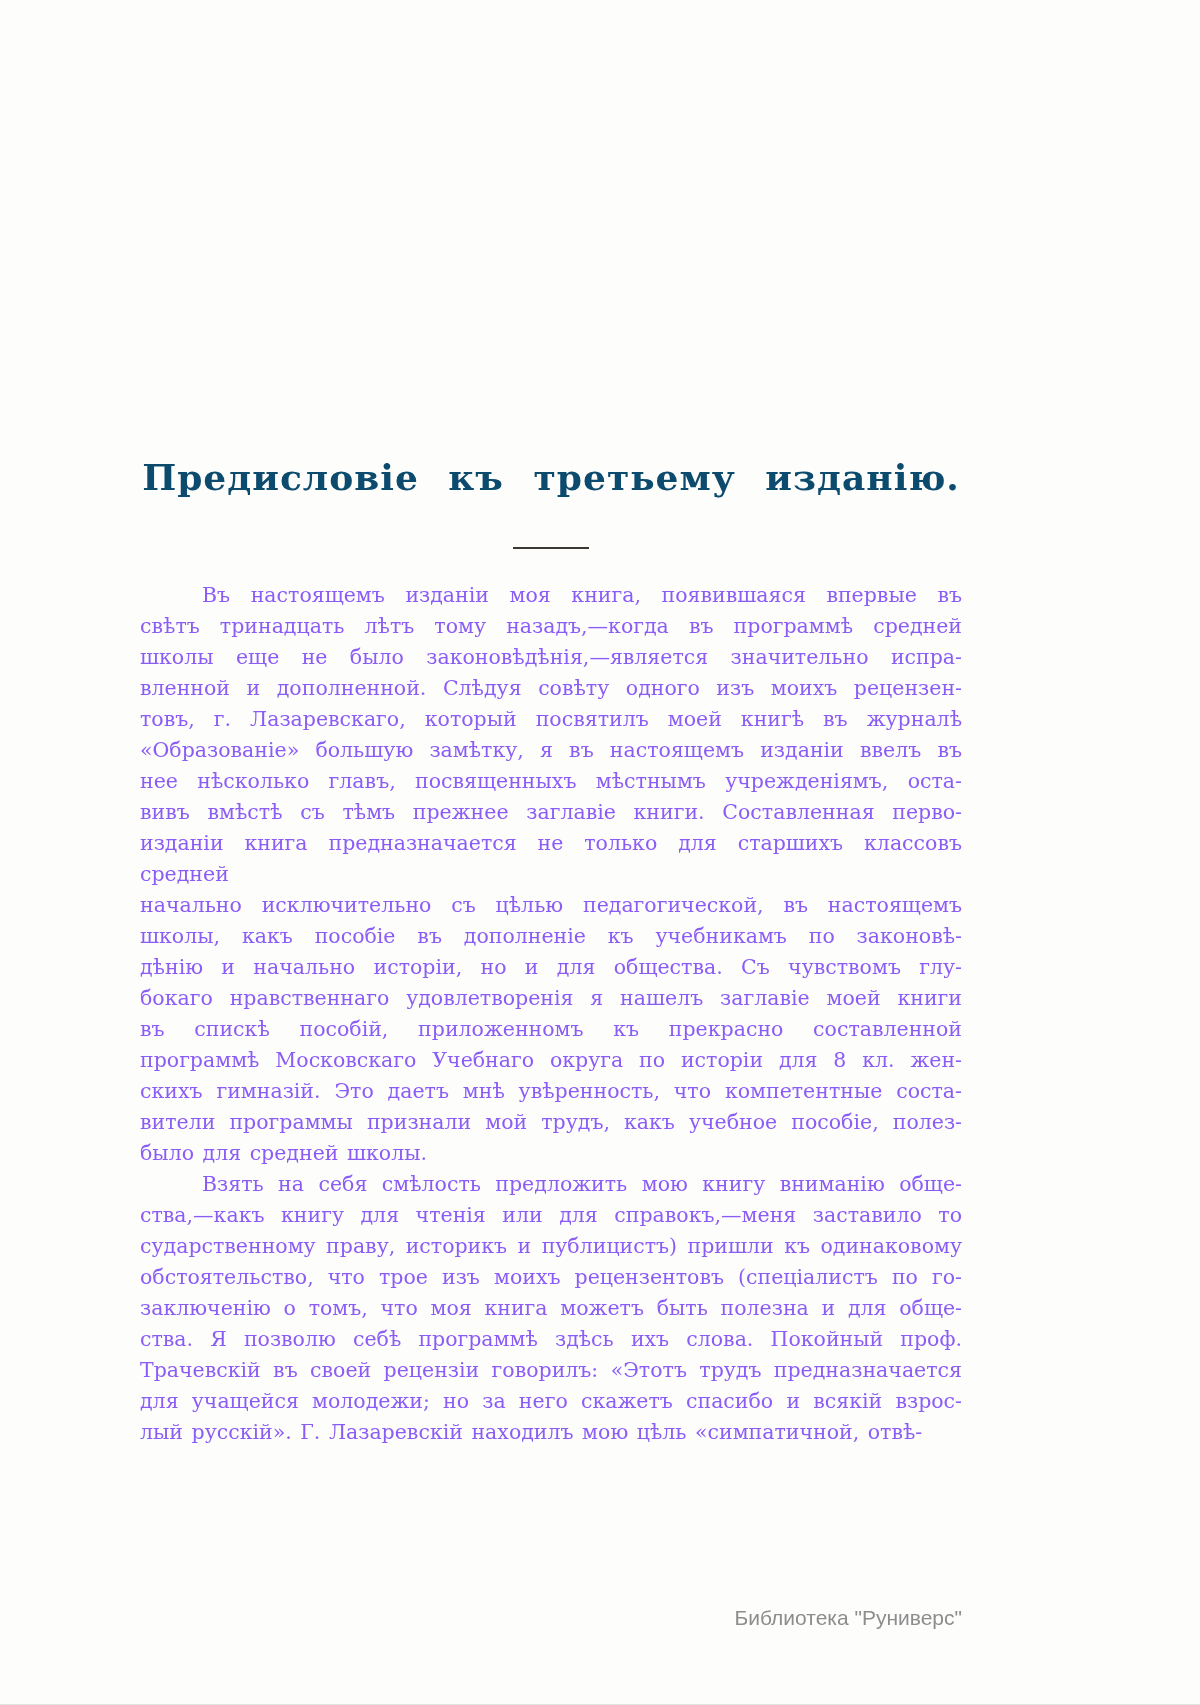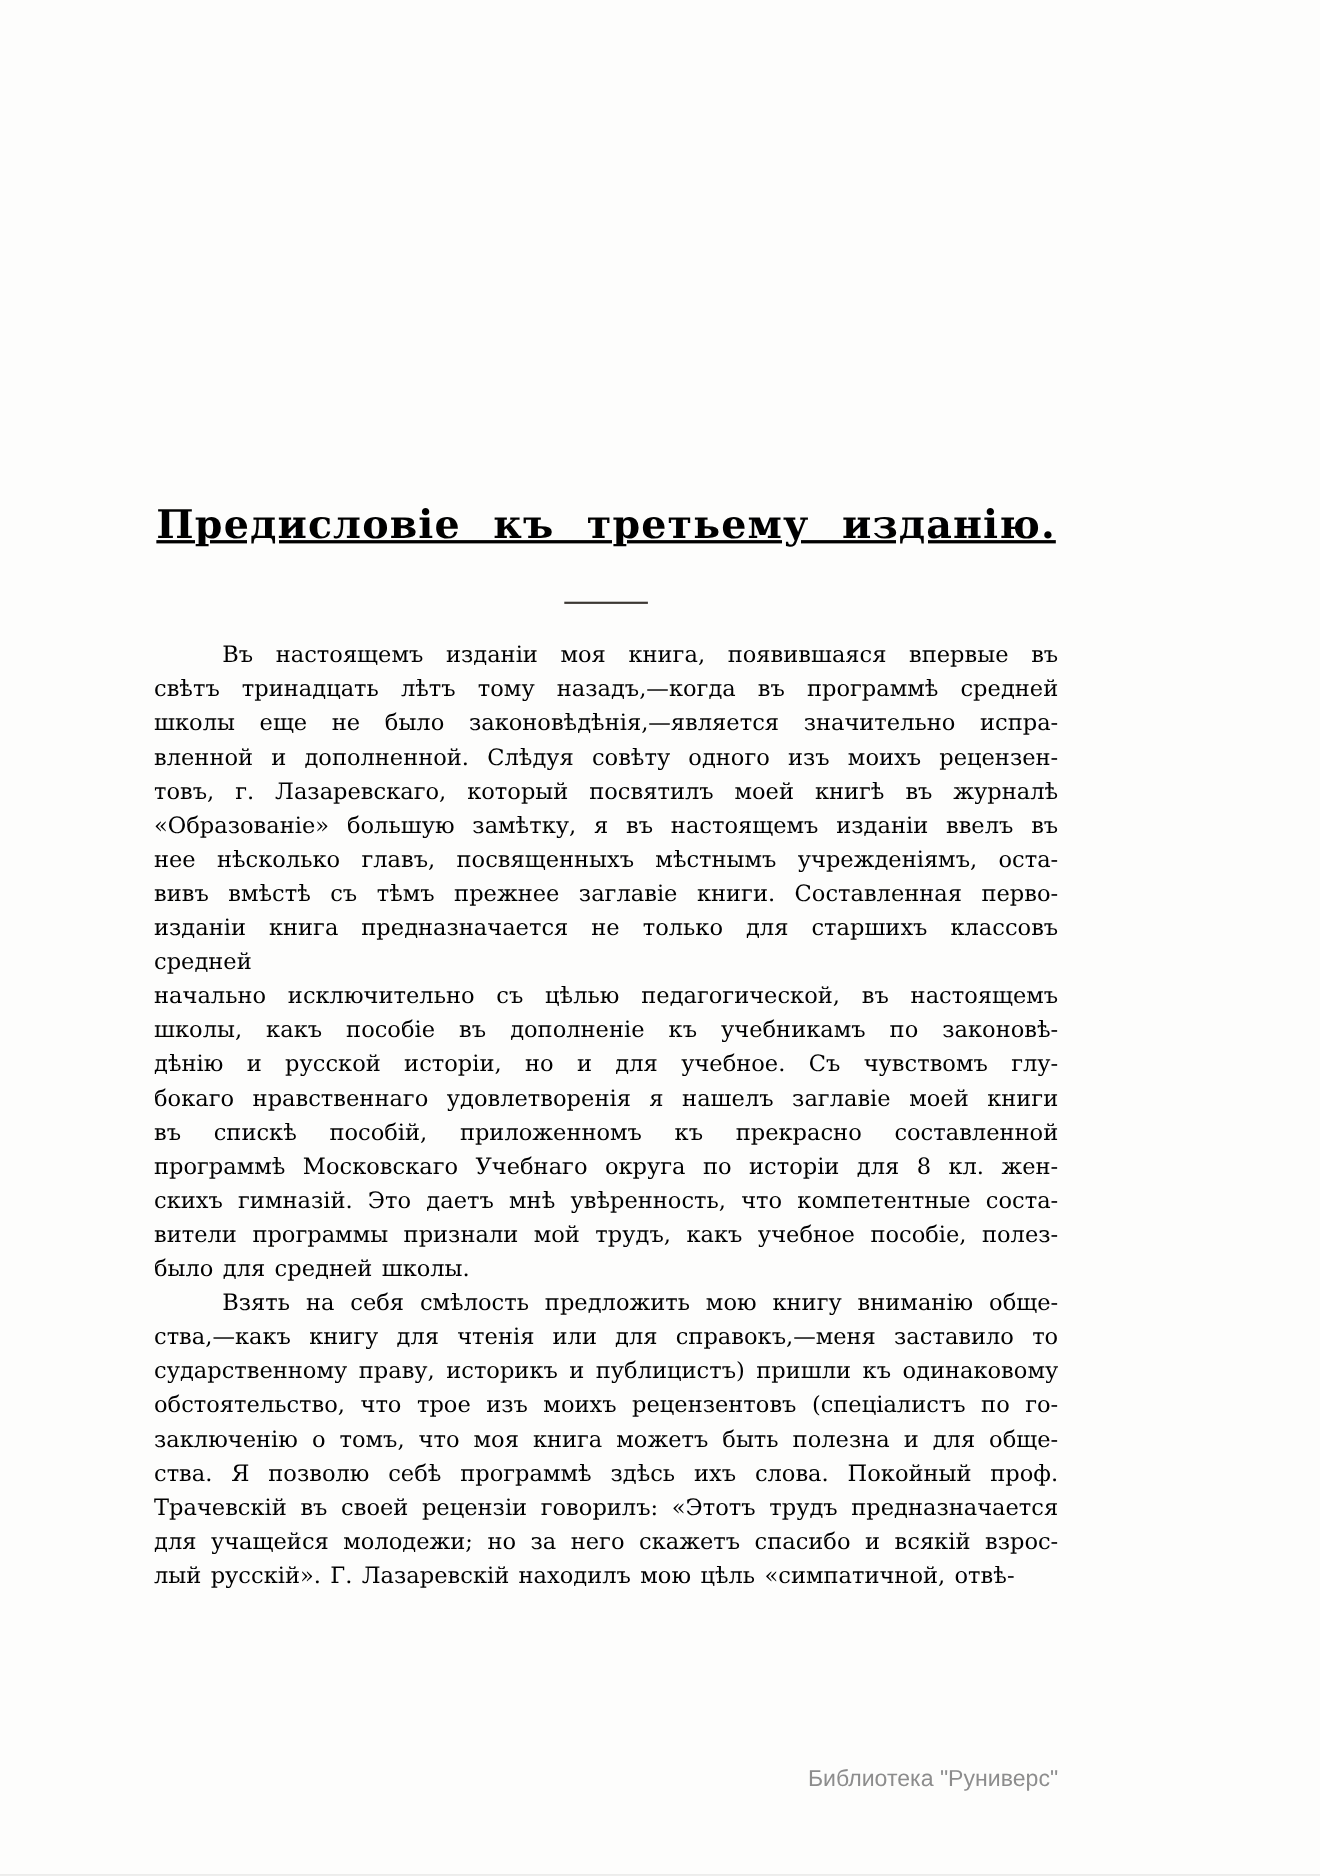--- a/index.html
+++ b/index.html
@@ -24,38 +24,37 @@
     position: absolute;
     top: 456px;
     left: 140px;
     width: 822px;
     text-align: center;
     font-family: "DejaVu Serif", "Liberation Serif", serif;
     font-weight: bold;
     font-size: 36px;
     letter-spacing: 1px;
     word-spacing: 16px;
-    color: #000000;
+    color: #0c4a6e;
     margin: 0;
-    text-decoration: underline;
   }
   .divider {
     position: absolute;
     top: 547px;
     left: 513px;
     width: 76px;
     height: 2px;
     background: #3c3833;
   }
   .text-block {
     position: absolute;
     top: 580px;
     left: 140px;
     width: 822px;
-    color: #000000;
+    color: #8b5cf6;
   }
   .line {
     font-size: 20.5px;
     line-height: 31px;
     text-align: justify;
     text-align-last: justify;
     word-spacing: 2px;
     white-space: normal;
   }
   .line.first {
@@ -90,21 +89,21 @@
       <div class="line">свѣтъ тринадцать лѣтъ тому назадъ,—когда въ программѣ средней</div>
       <div class="line">школы еще не было законовѣдѣнія,—является значительно испра-</div>
       <div class="line">вленной и дополненной. Слѣдуя совѣту одного изъ моихъ рецензен-</div>
       <div class="line">товъ, г. Лазаревскаго, который посвятилъ моей книгѣ въ журналѣ</div>
       <div class="line">«Образованіе» большую замѣтку, я въ настоящемъ изданіи ввелъ въ</div>
       <div class="line">нее нѣсколько главъ, посвященныхъ мѣстнымъ учрежденіямъ, оста-</div>
       <div class="line">вивъ вмѣстѣ съ тѣмъ прежнее заглавіе книги. Составленная перво-</div>
       <div class="line">изданіи книга предназначается не только для старшихъ классовъ средней</div>
       <div class="line">начально исключительно съ цѣлью педагогической, въ настоящемъ</div>
       <div class="line">школы, какъ пособіе въ дополненіе къ учебникамъ по законовѣ-</div>
-      <div class="line">дѣнію и русской исторіи, но и для учебное. Съ чувствомъ глу-</div>
+      <div class="line">дѣнію и начально исторіи, но и для общества. Съ чувствомъ глу-</div>
       <div class="line">бокаго нравственнаго удовлетворенія я нашелъ заглавіе моей книги</div>
       <div class="line">въ спискѣ пособій, приложенномъ къ прекрасно составленной</div>
       <div class="line">программѣ Московскаго Учебнаго округа по исторіи для 8 кл. жен-</div>
       <div class="line">скихъ гимназій. Это даетъ мнѣ увѣренность, что компетентные соста-</div>
       <div class="line">вители программы признали мой трудъ, какъ учебное пособіе, полез-</div>
       <div class="line last">было для средней школы.</div>
       <div class="line first">Взять на себя смѣлость предложить мою книгу вниманію обще-</div>
       <div class="line">ства,—какъ книгу для чтенія или для справокъ,—меня заставило то</div>
       <div class="line">сударственному праву, историкъ и публицистъ) пришли къ одинаковому</div>
       <div class="line">обстоятельство, что трое изъ моихъ рецензентовъ (спеціалистъ по го-</div>

